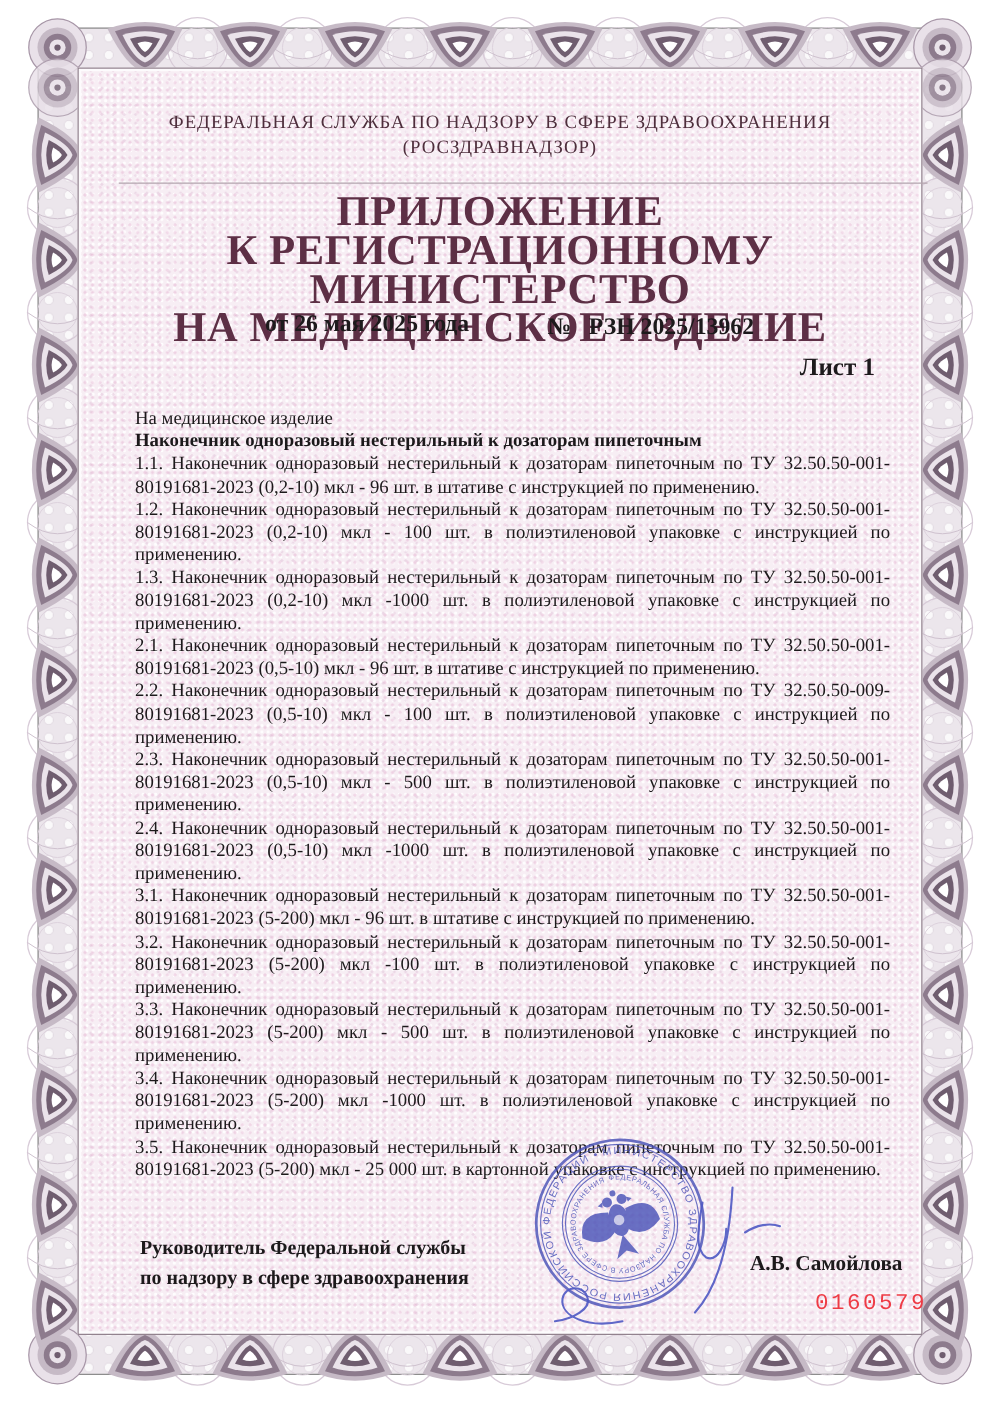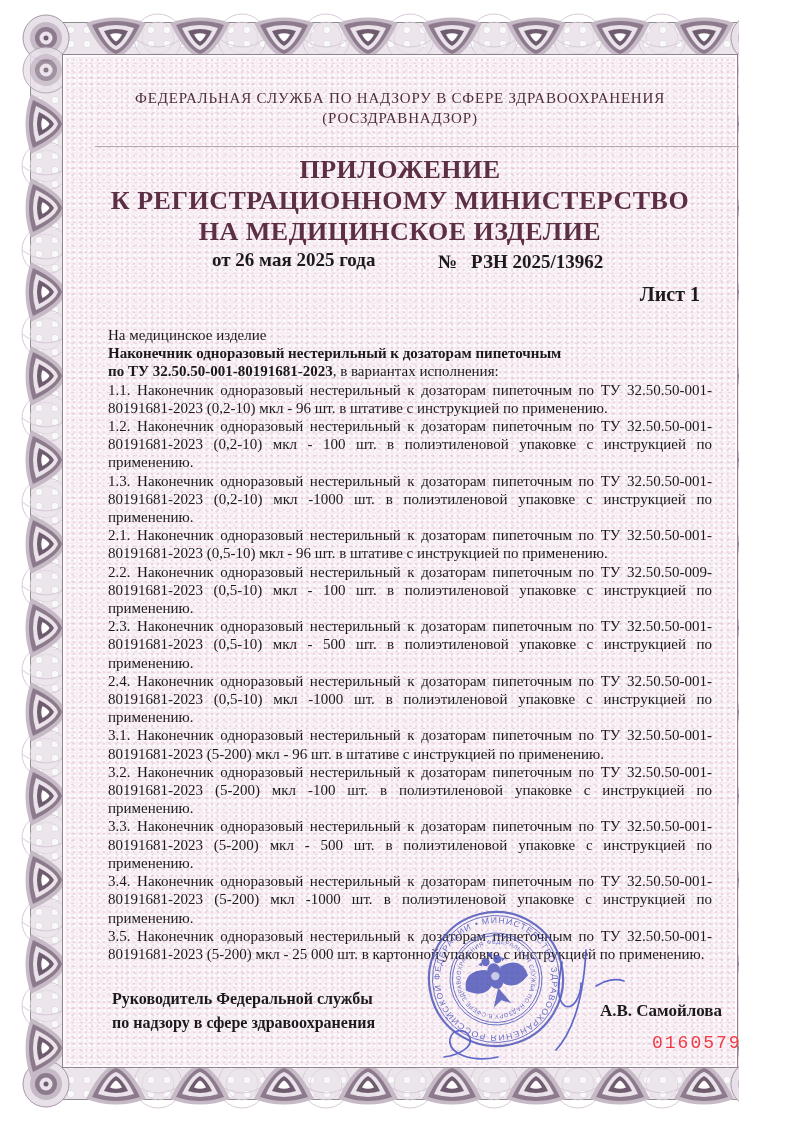--- a/index.html
+++ b/index.html
@@ -1,17 +1,17 @@
 <!DOCTYPE html>
 <html><head>
 <meta charset="utf-8">
 <style>
   html,body{margin:0;padding:0;background:#ffffff;}
   .page{
-    position:relative;width:739px;height:1131px;background:#ffffff;
+    position:relative;width:800px;height:1131px;background:#ffffff;
     font-family:"Liberation Serif","DejaVu Serif",serif;overflow:hidden;
   }
   
   .band{
     position:absolute;left:30px;top:22px;width:740px;height:1078px;
     background-color:#ece6ec;
     background-image:radial-gradient(circle, rgba(255,255,255,.75) 28%, rgba(180,165,180,.18) 34%, transparent 40%);
     background-size:16px 14px;
     border:1.5px solid #8d8d8d;box-sizing:border-box;z-index:1;
   }
@@ -32,21 +32,21 @@
     background-position:0 0, 3px 3px, 2px 1px;
   }
   .content{position:absolute;left:0;top:0;width:800px;height:1131px;z-index:4;}
   .org{
     position:absolute;left:70px;top:88px;width:660px;text-align:center;
     color:#4e2e3c;font-size:15px;letter-spacing:0.8px;line-height:20px;
   }
   .rule{position:absolute;left:95px;top:146px;width:647px;height:0;border-top:1px solid #b3a4ad;}
   .doc-title{
     position:absolute;left:70px;top:154px;width:660px;text-align:center;
-    color:#5d2f45;font-weight:bold;font-size:26px;line-height:31px;letter-spacing:0.5px;
+    color:#5d2f45;font-weight:bold;font-size:34px;line-height:31px;letter-spacing:0.5px;
   }
   .meta-row{position:absolute;left:108px;top:249px;width:604px;font-weight:bold;font-size:19px;color:#1d1a1c;}
   .meta-date{position:absolute;left:104px;top:0;text-align:center;}
   .meta-num{position:absolute;left:330px;top:2px;}
   .meta-num .nsign{margin-right:14px;}
   .sheet{position:absolute;right:100px;top:283px;font-weight:bold;font-size:20px;color:#1d1a1c;}
   .body-text{
     position:absolute;left:108px;top:326px;width:604px;
     font-size:15px;line-height:18.2px;color:#1c191b;
   }
@@ -205,21 +205,20 @@
     <div class="meta-row">
       <span class="meta-date">от  26 мая 2025 года</span>
       <span class="meta-num"><span class="nsign">№</span><span>РЗН 2025/13962</span></span>
     </div>
 
     <div class="sheet">Лист  1</div>
 
     <div class="body-text">
       <p>На медицинское изделие</p>
       <p class="bold">Наконечник одноразовый нестерильный к дозаторам пипеточным</p>
-      <p><span class="bold">по ТУ 32.50.50-001-80191681-2023</span><span>, в вариантах исполнения:</span></p>
       <div>
           <p class="item jt">1.1. Наконечник одноразовый нестерильный к дозаторам пипеточным по ТУ 32.50.50-001-80191681-2023 (0,2-10) мкл - 96 шт. в штативе с инструкцией по применению.</p>
           <p class="item jt">1.2. Наконечник одноразовый нестерильный к дозаторам пипеточным по ТУ 32.50.50-001-80191681-2023 (0,2-10) мкл - 100 шт. в полиэтиленовой упаковке с инструкцией по применению.</p>
           <p class="item jt">1.3. Наконечник одноразовый нестерильный к дозаторам пипеточным по ТУ 32.50.50-001-80191681-2023 (0,2-10) мкл -1000 шт. в полиэтиленовой упаковке с инструкцией по применению.</p>
           <p class="item jt">2.1. Наконечник одноразовый нестерильный к дозаторам пипеточным по ТУ 32.50.50-001-80191681-2023 (0,5-10) мкл - 96 шт. в штативе с инструкцией по применению.</p>
           <p class="item jt">2.2. Наконечник одноразовый нестерильный к дозаторам пипеточным по ТУ 32.50.50-009-80191681-2023 (0,5-10) мкл - 100 шт. в полиэтиленовой упаковке с инструкцией по применению.</p>
           <p class="item jt">2.3. Наконечник одноразовый нестерильный к дозаторам пипеточным по ТУ 32.50.50-001-80191681-2023 (0,5-10) мкл - 500 шт. в полиэтиленовой упаковке с инструкцией по применению.</p>
           <p class="item jt">2.4. Наконечник одноразовый нестерильный к дозаторам пипеточным по ТУ 32.50.50-001-80191681-2023 (0,5-10) мкл -1000 шт. в полиэтиленовой упаковке с инструкцией по применению.</p>
           <p class="item jt">3.1. Наконечник одноразовый нестерильный к дозаторам пипеточным по ТУ 32.50.50-001-80191681-2023 (5-200) мкл - 96 шт. в штативе с инструкцией по применению.</p>
           <p class="item jt">3.2. Наконечник одноразовый нестерильный к дозаторам пипеточным по ТУ 32.50.50-001-80191681-2023 (5-200) мкл -100 шт. в полиэтиленовой упаковке с инструкцией по применению.</p>

